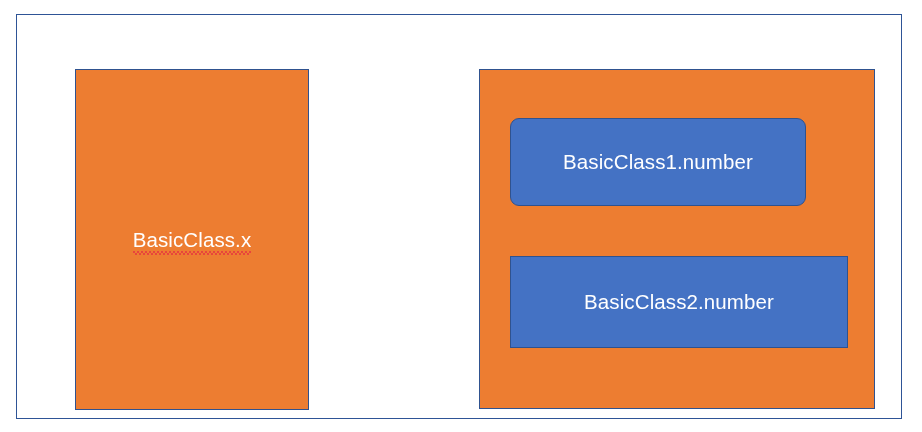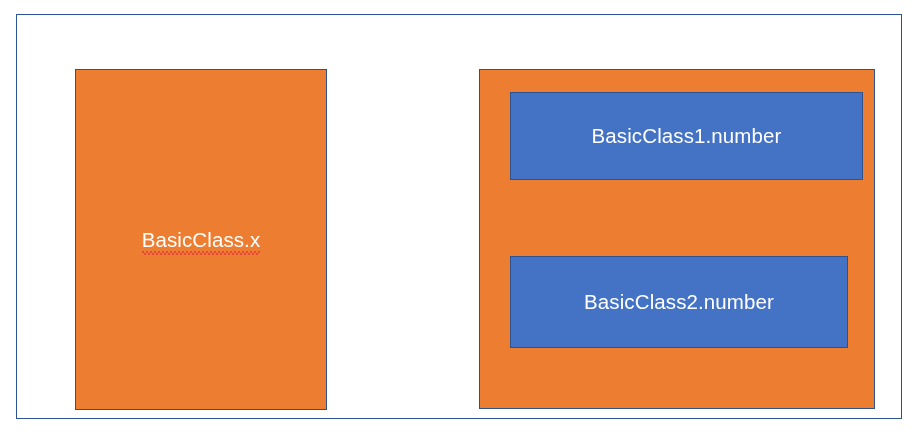--- a/index.html
+++ b/index.html
@@ -48,38 +48,39 @@
   }
 
   .shape-blue {
     background: #4472C4;
   }
 
   
   .box-left {
     left: 58px;
     top: 54px;
-    width: 252px;
+    width: 234px;
     height: 341px;
   }
 
   
   .box-right-container {
     left: 462px;
     top: 54px;
     width: 396px;
     height: 340px;
     display: block;
   }
 
   .box-blue-1 {
     left: 30px;
-    top: 22px;
-    width: 353px;
+    top: 48px;
+    width: 296px;
     height: 88px;
+    border-radius: 9px;
   }
 
   .box-blue-2 {
     left: 30px;
     top: 186px;
     width: 338px;
     height: 92px;
   }
 
   .shape-label {

